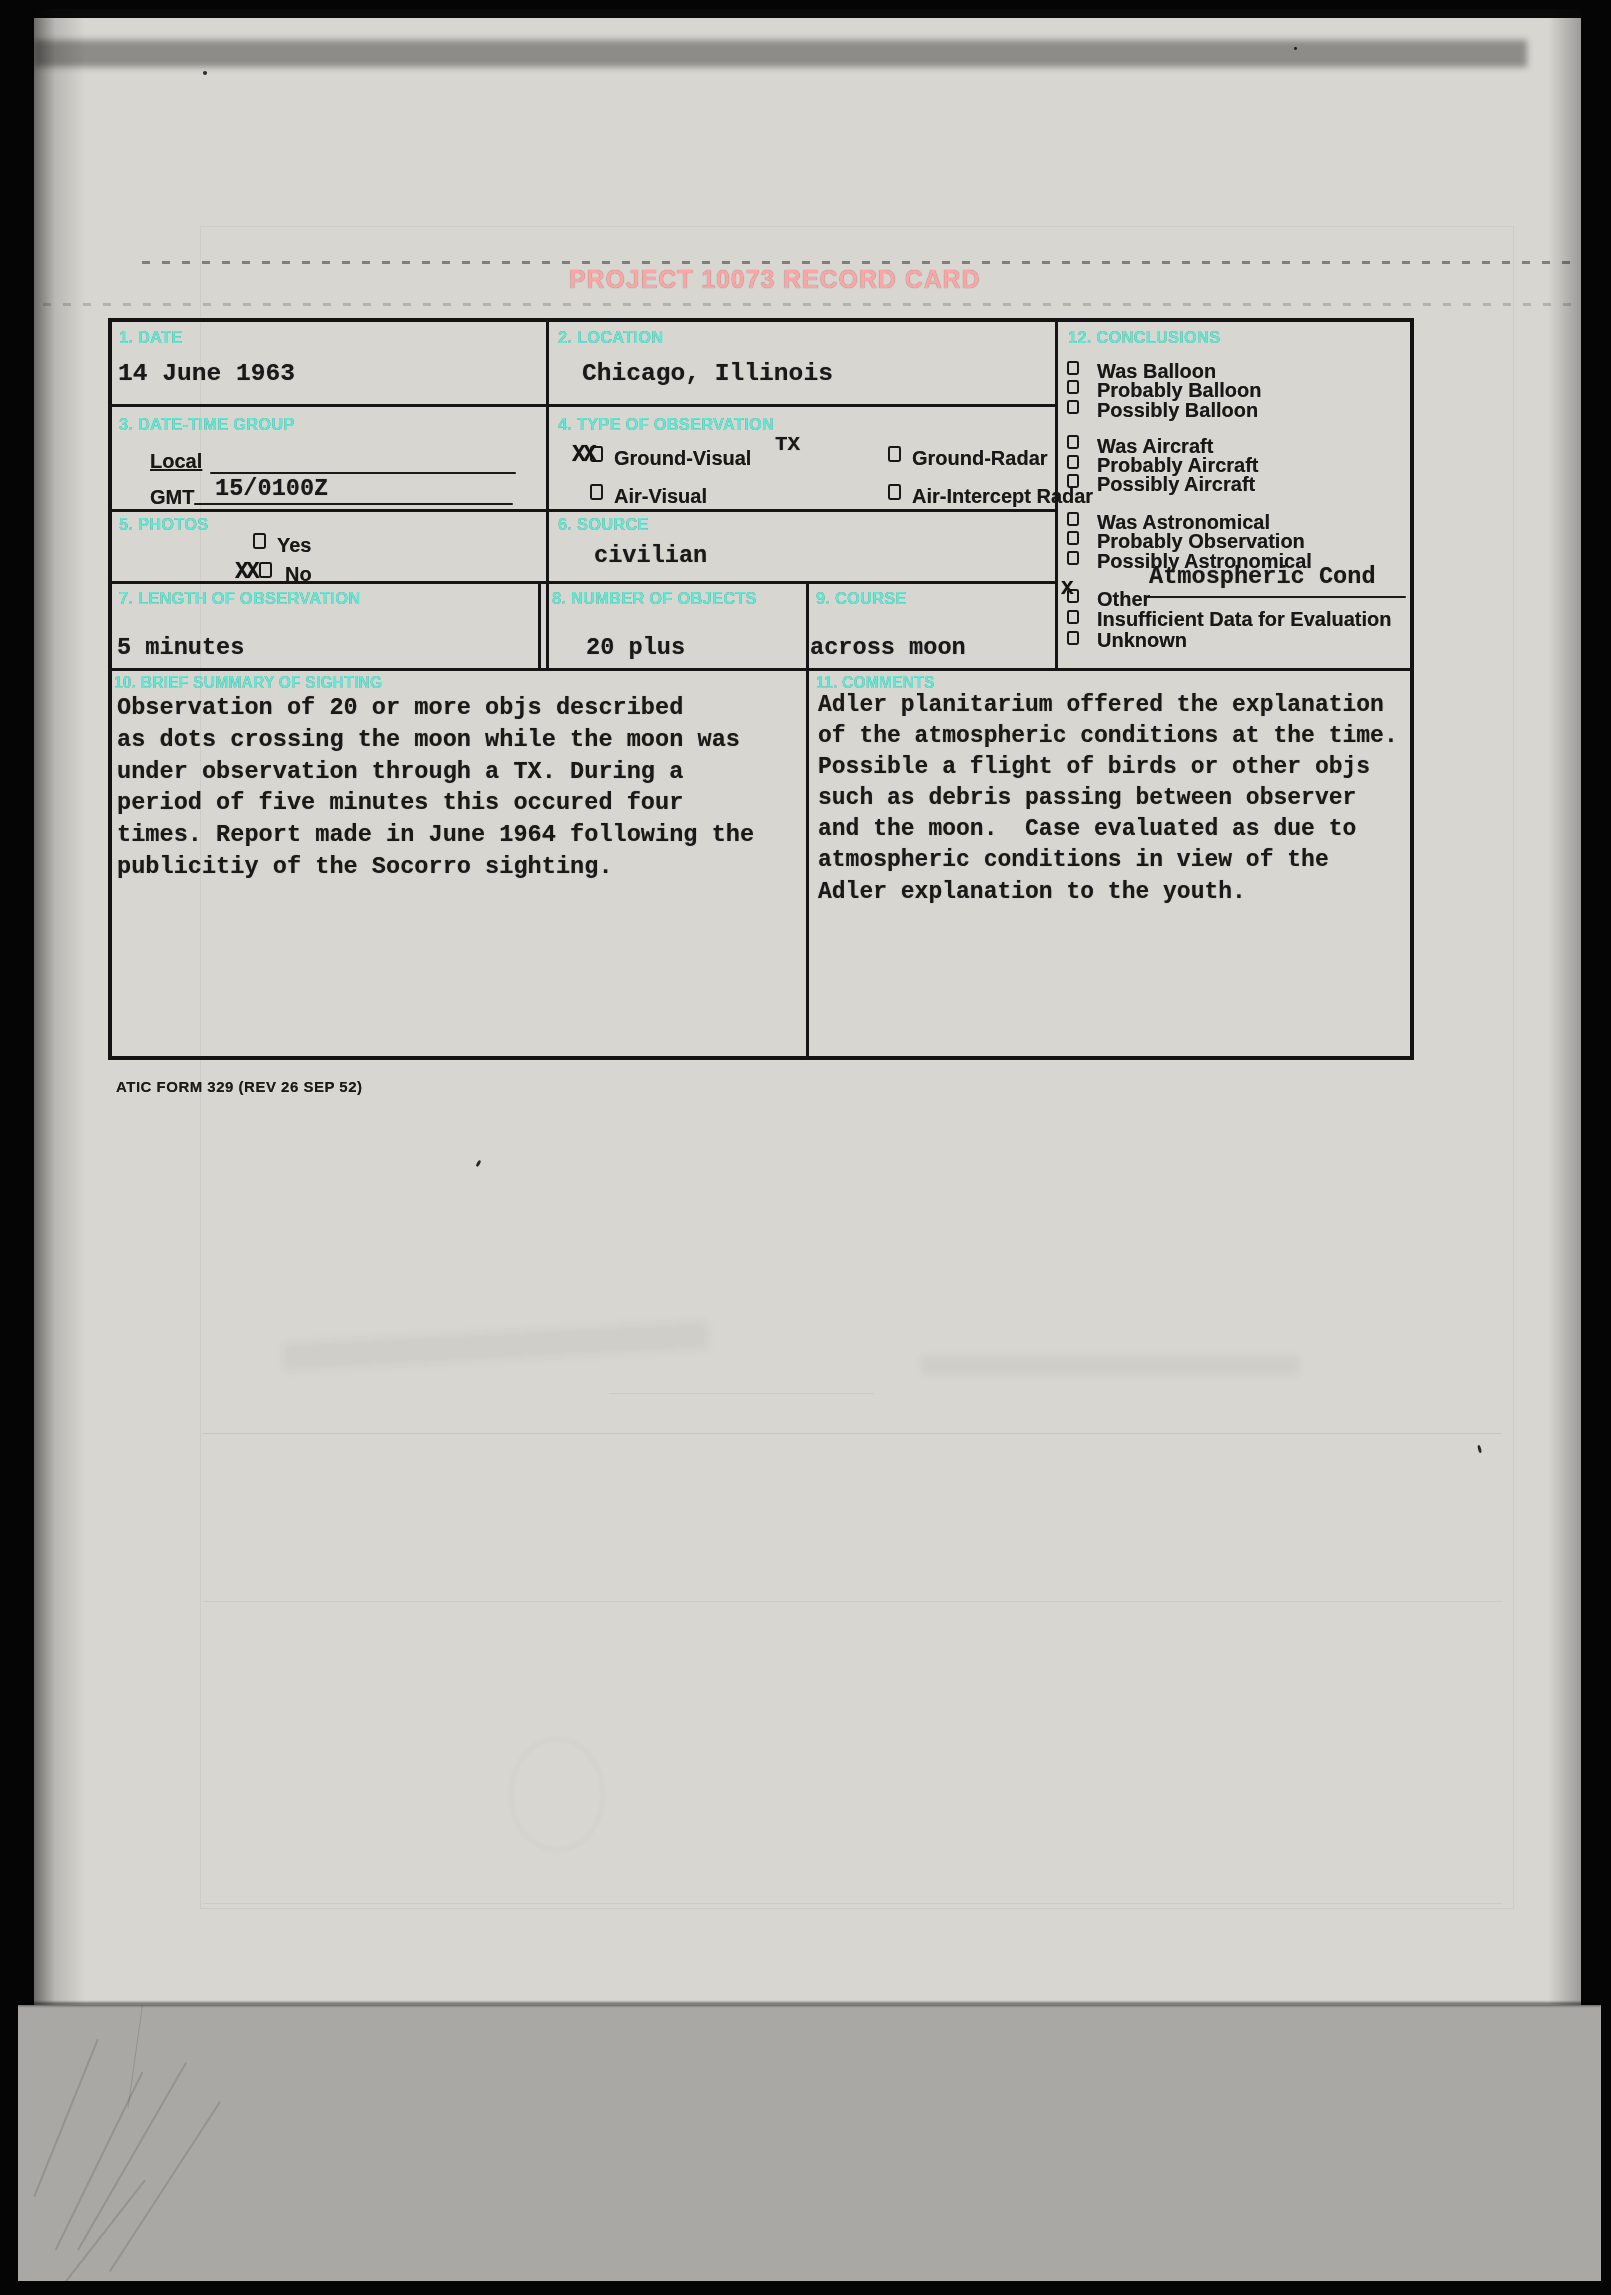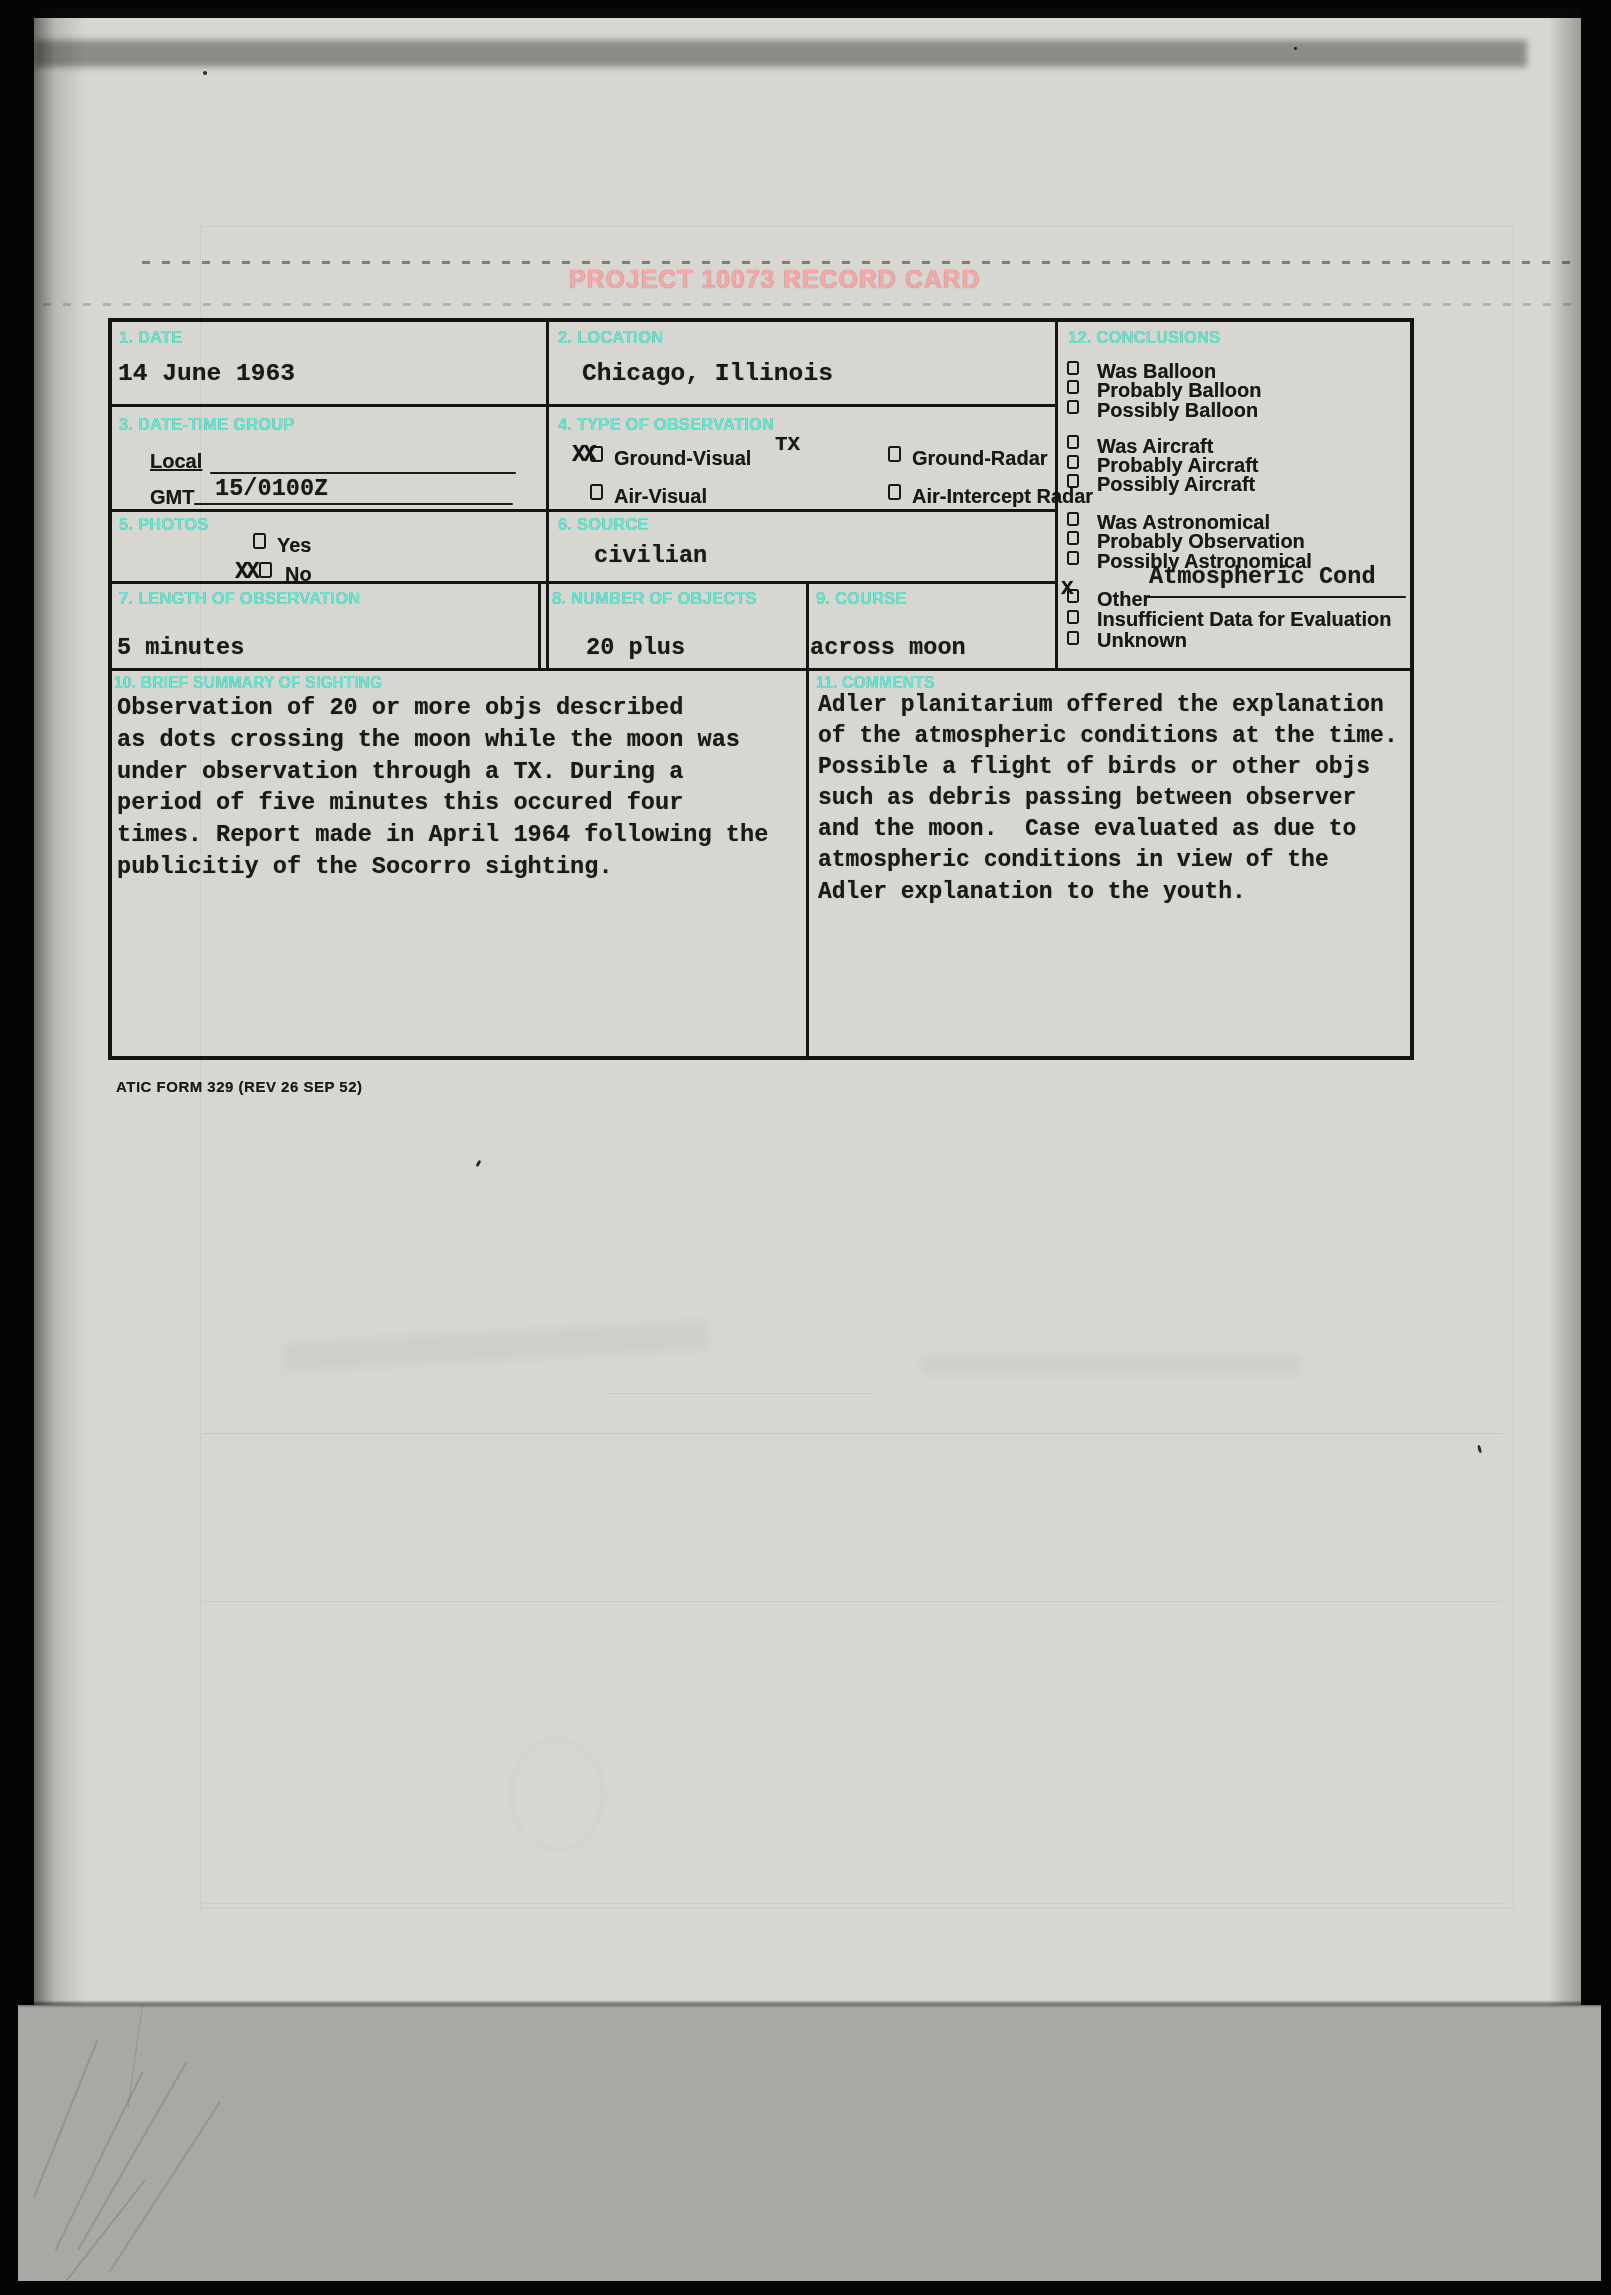--- a/index.html
+++ b/index.html
@@ -128,21 +128,21 @@
 <div class="abs hdr" style="left:552px;top:589px;">8. NUMBER OF OBJECTS</div>
 <div class="abs typed" style="left:586px;top:634px;font-size:23.6px;">20 plus</div>
 <div class="abs hdr" style="left:816px;top:589px;">9. COURSE</div>
 <div class="abs typed" style="left:810px;top:634px;font-size:23.6px;">across moon</div>
 
 <div class="abs hdr" style="left:114px;top:674px;font-size:15.6px;">10. BRIEF SUMMARY OF SIGHTING</div>
 <div class="abs typed typed-sm" style="left:117px;top:692px;">Observation of 20 or more objs described</div>
 <div class="abs typed typed-sm" style="left:117px;top:724px;">as dots crossing the moon while the moon was</div>
 <div class="abs typed typed-sm" style="left:117px;top:756px;">under observation through a TX. During a</div>
 <div class="abs typed typed-sm" style="left:117px;top:787px;">period of five minutes this occured four</div>
-<div class="abs typed typed-sm" style="left:117px;top:819px;">times. Report made in April 1964 following the</div>
+<div class="abs typed typed-sm" style="left:117px;top:819px;">times. Report made in June 1964 following the</div>
 <div class="abs typed typed-sm" style="left:117px;top:851px;">publicitiy of the Socorro sighting.</div>
 
 <div class="abs hdr" style="left:816px;top:674px;font-size:15.6px;">11. COMMENTS</div>
 <div class="abs typed typed-sm" style="left:818px;top:690px;font-size:23px;">Adler planitarium offered the explanation</div>
 <div class="abs typed typed-sm" style="left:818px;top:721px;font-size:23px;">of the atmospheric conditions at the time.</div>
 <div class="abs typed typed-sm" style="left:818px;top:752px;font-size:23px;">Possible a flight of birds or other objs</div>
 <div class="abs typed typed-sm" style="left:818px;top:783px;font-size:23px;">such as debris passing between observer</div>
 <div class="abs typed typed-sm" style="left:818px;top:814px;font-size:23px;">and the moon.  Case evaluated as due to</div>
 <div class="abs typed typed-sm" style="left:818px;top:845px;font-size:23px;">atmospheric conditions in view of the</div>
 <div class="abs typed typed-sm" style="left:818px;top:877px;font-size:23px;">Adler explanation to the youth.</div>

